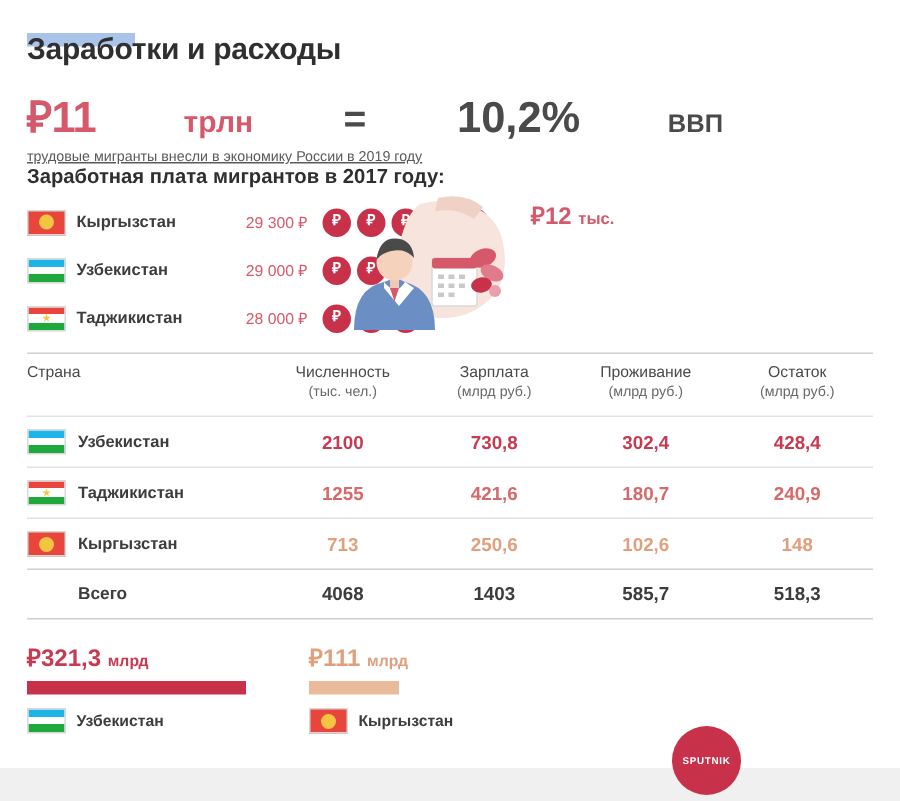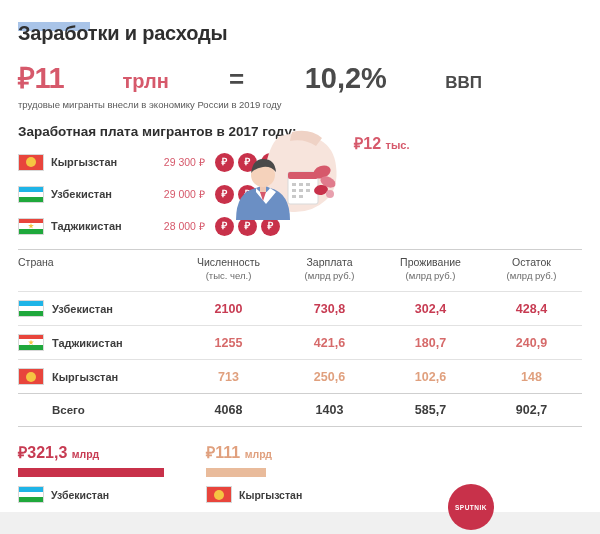--- a/index.html
+++ b/index.html
@@ -45,21 +45,21 @@
   }
   .hl-big { font-size: 29px; font-weight: bold; letter-spacing: -0.5px; }
   .hl-unit { font-size: 20px; font-weight: bold; }
   .hl-eq { font-size: 26px; font-weight: bold; color: #4a4a4a; margin: 0 2px; }
   .hl-big2 { font-size: 29px; font-weight: bold; color: #4a4a4a; }
   .hl-unit2 { font-size: 17px; font-weight: bold; color: #4a4a4a; }
   .subhead {
     font-size: 9.5px;
     color: #5a5a5a;
     margin-top: 3px;
-    margin-bottom: 14px;
+    text-decoration: underline;
   }
 
   
   .sec-title {
     font-size: 13.5px;
     font-weight: bold;
     color: #2f2f2f;
     margin-bottom: 10px;
   }
   .wage-block { position: relative; }
@@ -403,21 +403,21 @@
       <div class="c-num tone-3">148</div>
     </div>
 
     <div class="trow total">
       <div class="c-country">
         <span class="total-label">Всего</span>
       </div>
       <div class="c-num tone-total">4068</div>
       <div class="c-num tone-total">1403</div>
       <div class="c-num tone-total">585,7</div>
-      <div class="c-num tone-total">902,7</div>
+      <div class="c-num tone-total">518,3</div>
     </div>
 
   </div>
 
   <div class="bottom">
 
     <div class="bars">
 
       <div class="barcol">
         <div class="bar-amt tone-1">

